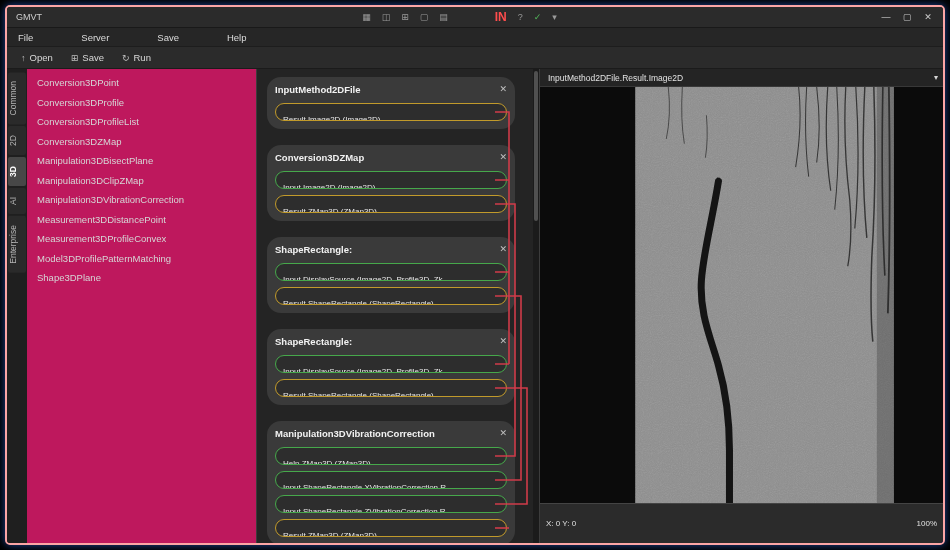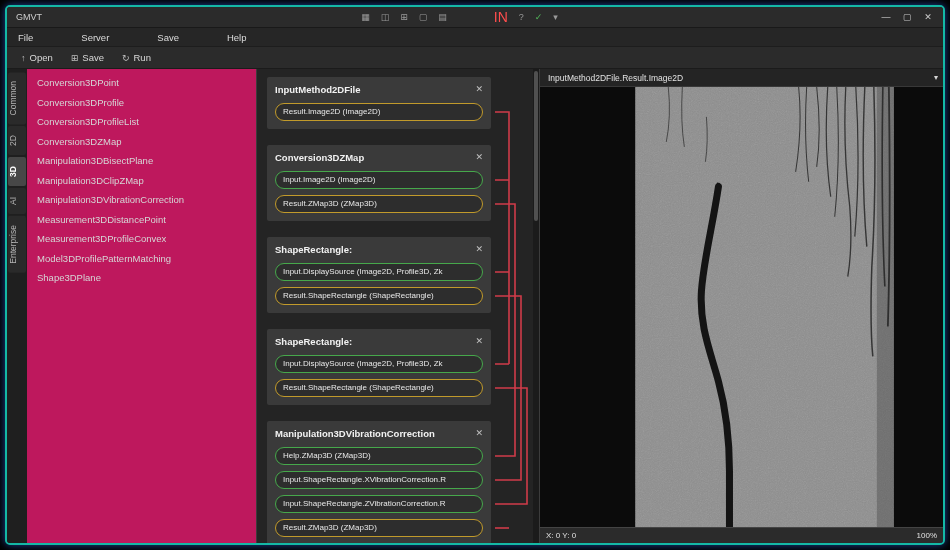--- a/index.html
+++ b/index.html
@@ -1,25 +1,25 @@
 <!DOCTYPE html>
 <html><head>
 <meta charset="utf-8">
 <style>
   html,body{margin:0;padding:0;background:#000;width:950px;height:550px;overflow:hidden;
     font-family:"Liberation Sans","DejaVu Sans",sans-serif;}
-  .window{position:absolute;left:5px;top:5px;width:936px;height:536px;border:2px solid #14b8a6;
+  .window{position:absolute;left:5px;top:5px;width:936px;height:536px;border:2px solid #fca5a5;
     border-radius:5px;background:#222;overflow:hidden;display:flex;flex-direction:column;
     box-shadow:0 0 9px rgba(46,107,229,.65);}
   
   .titlebar{height:20px;background:#2b2b2b;display:flex;align-items:center;font-size:9px;
     color:#cfcfcf;padding:0 6px;border-bottom:1px solid #191919;flex:none;}
   .tb-title{margin-left:3px;}
   .tb-icons{flex:1;display:flex;justify-content:center;gap:11px;align-items:center;font-size:9px;color:#9a9a9a;}
-  .tb-red{color:#ff4d4d;font-weight:normal;font-size:14px;padding-left:36px;}
+  .tb-red{color:#ff4d4d;font-weight:bold;font-size:12px;padding-left:36px;}
   .tb-green{color:#52b85a;}
   .tb-controls{display:flex;gap:3px;}
   .tb-btn{width:18px;text-align:center;color:#c9c9c9;font-size:9px;}
   
   .menubar{height:18px;background:#262626;display:flex;align-items:center;font-size:9.5px;
     color:#dcdcdc;padding-left:5px;border-bottom:1px solid #1d1d1d;flex:none;gap:32px;}
   .menu-item{padding:0 10px 0 6px;}
   
   .toolbar{height:21px;background:#2b2b2b;display:flex;align-items:center;font-size:9.5px;
     color:#d9d9d9;padding-left:8px;gap:6px;border-bottom:1px solid #1b1b1b;flex:none;}
@@ -32,41 +32,41 @@
   .side-tab{writing-mode:vertical-rl;transform:rotate(180deg);font-size:8.5px;color:#b5b5b5;
     background:#2a2a2a;padding:9px 0;margin:1px;text-align:center;border-radius:2px;}
   .side-tab.active{background:#474747;color:#fff;font-weight:bold;}
   
   .toollist{width:230px;background:#be185d;border-right:1px solid #3c3c3c;padding-top:4px;
     box-sizing:border-box;font-size:9.5px;color:#d6d6d6;flex:none;overflow:hidden;}
   .tool-item{height:19.5px;line-height:19.5px;padding-left:10px;white-space:nowrap;overflow:hidden;}
   
   .nodes{width:282px;position:relative;overflow:hidden;background:#242424;flex:none;}
   .nodes-inner{position:absolute;left:0;top:0;width:276px;padding-top:8px;box-sizing:border-box;}
-  .node{margin:0 42px 16px 10px;background:#3a3a3a;border-radius:2px;}
+  .node{margin:0 18px 16px 10px;background:#3a3a3a;border-radius:14px;}
   .node-header{display:flex;align-items:center;justify-content:space-between;height:24px;
     padding:0 8px;font-size:9.5px;font-weight:bold;color:#f2f2f2;box-sizing:border-box;}
   .node-close{color:#c0c0c0;font-size:9px;font-weight:normal;}
   .node-body{display:flex;flex-direction:column;gap:6px;padding:2px 8px 8px;}
   .pill{height:18px;line-height:16px;box-sizing:border-box;border:1px solid;border-radius:9px;
-    background:#2d2d2d;font-size:8px;color:#e8e8e8;padding:0 7px;white-space:nowrap;overflow:hidden;}
+    background:#2d2d2d;font-size:8px;color:#e8e8e8;padding:8px 7px;white-space:nowrap;overflow:hidden;}
   .pill.input{border-color:#46a84b;}
   .pill.result{border-color:#c19a2b;}
   .wires{position:absolute;left:0;top:0;width:276px;height:473px;pointer-events:none;}
   .node-scrollbar{position:absolute;right:0;top:0;width:6px;height:100%;background:#1b1b1b;}
   .node-scroll-thumb{position:absolute;top:2px;left:1px;width:4px;height:150px;background:#505050;border-radius:2px;}
   
   .viewer{flex:1;display:flex;flex-direction:column;background:#4c1d95;border-left:1px solid #3c3c3c;min-width:0;}
   .viewer-header{height:17px;background:#242424;border-bottom:1px solid #383838;display:flex;
     align-items:center;justify-content:space-between;padding:0 5px 0 8px;font-size:8.5px;color:#e2e2e2;flex:none;}
   .viewer-caret{color:#d5d5d5;font-size:8px;}
   .viewer-body{flex:1;position:relative;overflow:hidden;}
   .viewer-body svg{position:absolute;inset:0;width:100%;height:100%;}
   .viewer-status{height:15px;background:#2b2b2b;border-top:1px solid #444;display:flex;align-items:center;
-    justify-content:space-between;padding:0 6px;font-size:8px;color:#e0e0e0;flex:none;}
+    justify-content:space-between;padding:12px 6px;font-size:8px;color:#e0e0e0;flex:none;}
 </style>
 </head>
 <body>
 
 <div class="window">
 
   <div class="titlebar">
     <span class="tb-title">GMVT</span>
     <div class="tb-icons">
       <span>▦</span>

